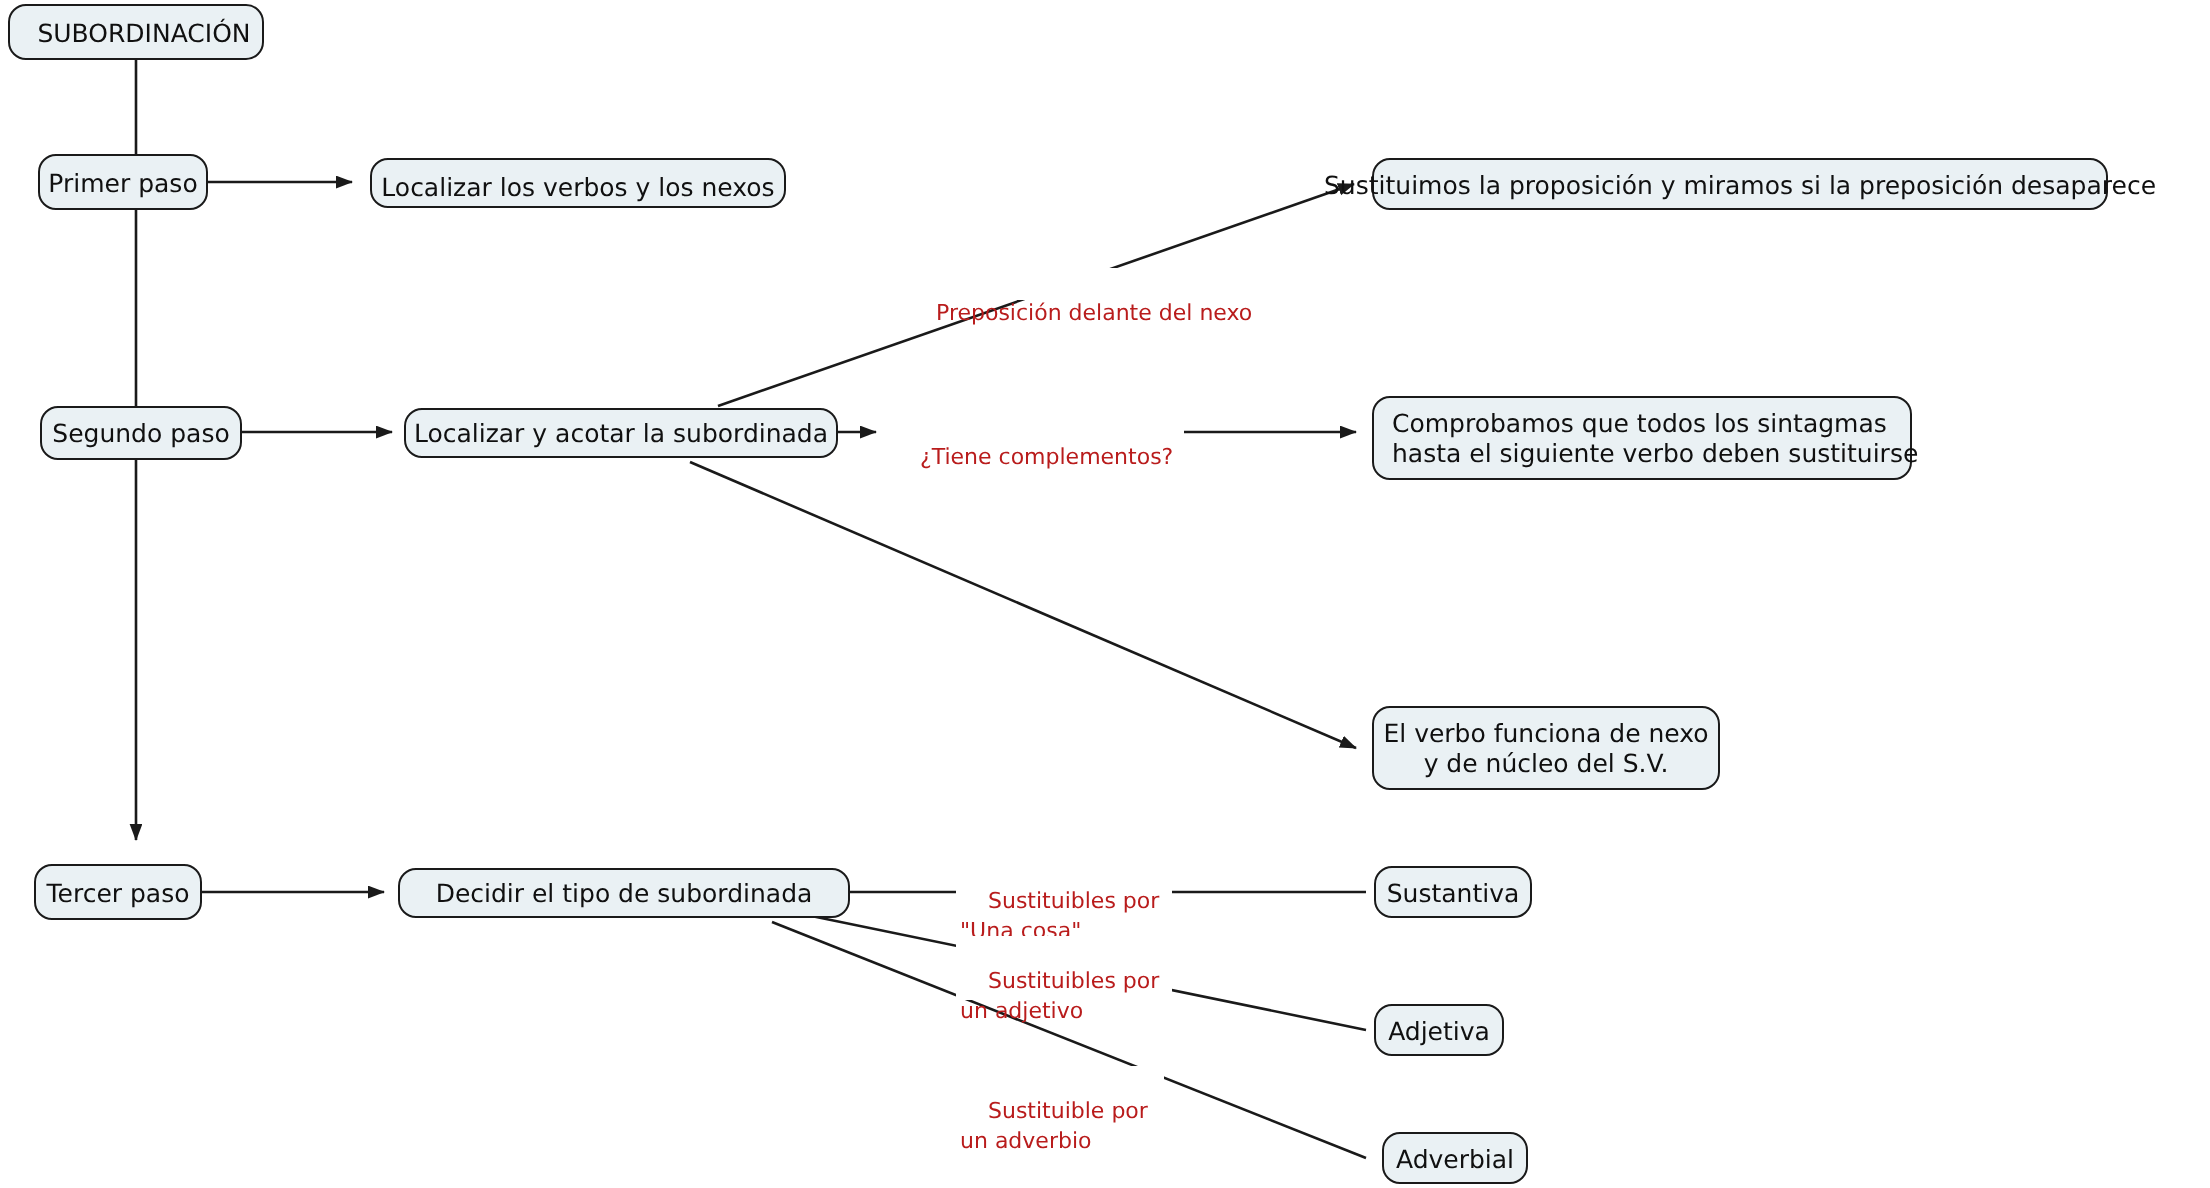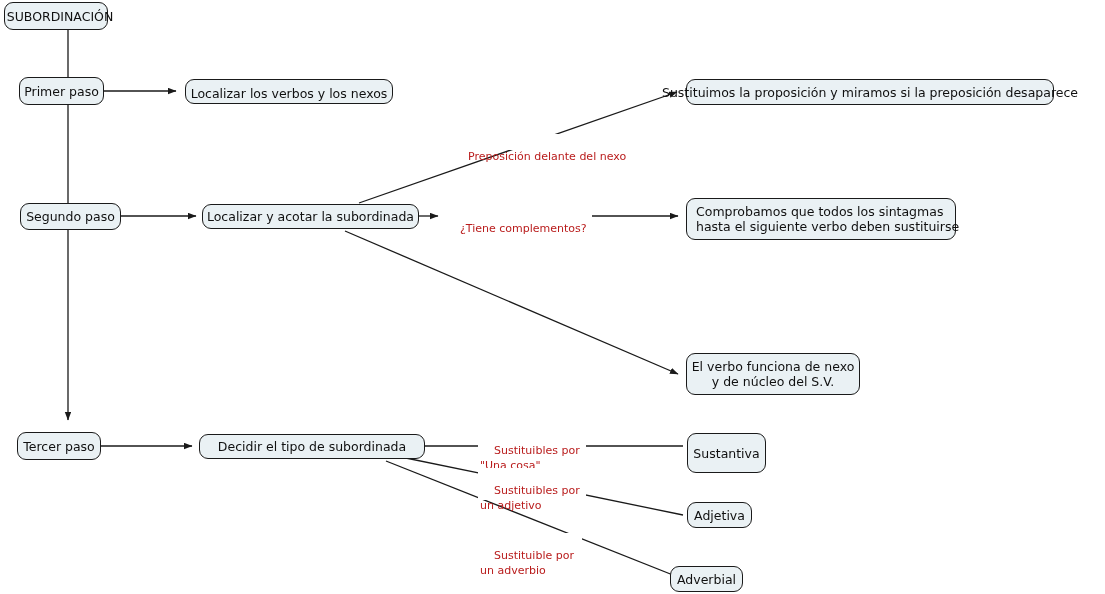--- a/index.html
+++ b/index.html
@@ -85,21 +85,21 @@
       <path d="M101,446 L192,446" marker-end="url(#ah)"></path>
 
       <path d="M398,446 L683,446"></path>
 
       <path d="M396,456 L683,515"></path>
 
       <path d="M386,461 L683,579"></path>
     </g>
   </svg>
 
-  <div class="node" style="left:4px; top:2px; width:104px; height:28px;padding-left:17px;">
+  <div class="node" style="left:4px; top:2px; width:128px; height:28px;padding-left:17px;">
     <span>SUBORDINACIÓN</span>
   </div>
 
   <div class="node" style="left:19px; top:77px; width:85px; height:28px;">
     <span>Primer paso</span>
   </div>
 
   <div class="node" style="left:185px; top:79px; width:208px; height:25px;align-items:flex-end;">
     <span>Localizar los verbos y los nexos</span>
   </div>
@@ -127,29 +127,29 @@
   </div>
 
   <div class="node" style="left:17px; top:432px; width:84px; height:28px;">
     <span>Tercer paso</span>
   </div>
 
   <div class="node" style="left:199px; top:434px; width:226px; height:25px;">
     <span>Decidir el tipo de subordinada</span>
   </div>
 
-  <div class="node" style="left:687px; top:433px; width:79px; height:40px;text-align:center;">
+  <div class="node" style="left:687px; top:433px; width:79px; height:26px;text-align:center;">
     <span>Sustantiva</span>
   </div>
 
   <div class="node" style="left:687px; top:502px; width:65px; height:26px;">
     <span>Adjetiva</span>
   </div>
 
-  <div class="node" style="left:670px; top:566px; width:73px; height:26px;">
+  <div class="node" style="left:691px; top:566px; width:73px; height:26px;">
     <span>Adverbial</span>
   </div>
 
   <div class="edge-label" style="left:452px; top:134px; width:175px; height:16px;">
     <span>Preposición delante del nexo</span>
   </div>
 
   <div class="edge-label plain" style="left:444px; top:206px; width:146px; height:16px;">
     <span>¿Tiene complementos?</span>
   </div>

